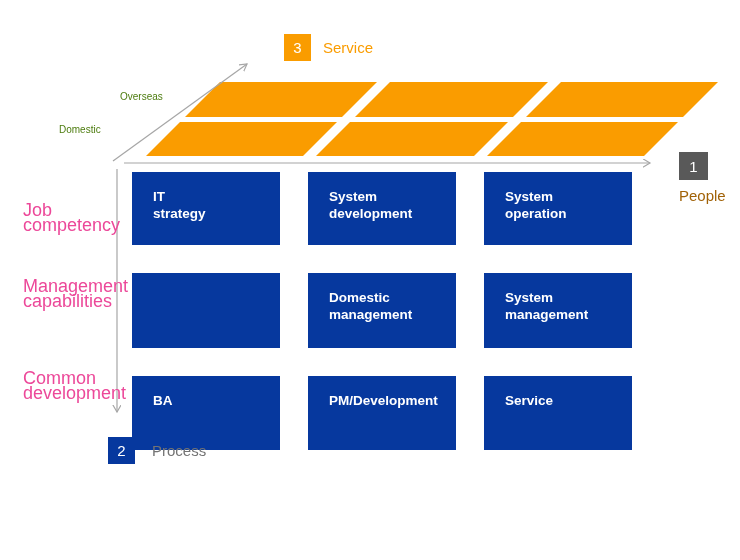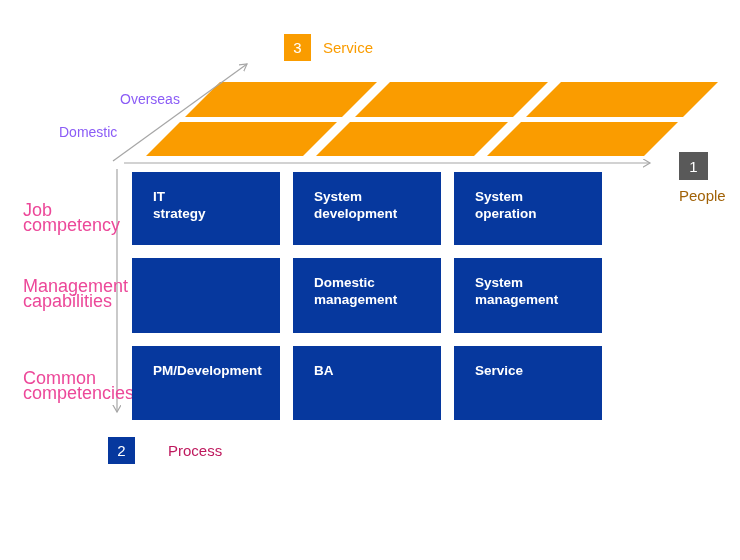--- a/index.html
+++ b/index.html
@@ -14,48 +14,48 @@
   .axis-group{position:absolute;display:flex;align-items:center;gap:12px;}
   .num-box{
     width:27px;height:27px;display:flex;align-items:center;justify-content:center;
     color:#fff;font-size:15px;font-weight:400;
   }
   .num-box.orange{background:#FA9C00;}
   .num-box.blue{background:#06389E;}
   .num-box.gray{background:#595959;width:29px;height:28px;}
   .axis-text{font-size:15px;}
   .axis-text.orange{color:#FA9C00;}
-  .axis-text.blue{color:#be185d;margin-left:16px;}
+  .axis-text.blue{color:#737373;}
   .axis-text.gray{color:#a16207;}
 
   .service-group{left:284px;top:34px;}
   .process-group{left:108px;top:437px;gap:17px;}
   .people-group{left:679px;top:152px;flex-direction:column;align-items:flex-start;gap:7px;}
 
   
   .service-plane{
     position:absolute;left:146px;top:82px;width:498px;height:74px;
     transform:skewX(-45deg);transform-origin:0 100%;
     display:grid;grid-template-columns:repeat(3,1fr);grid-template-rows:1fr 1fr;
     column-gap:13px;row-gap:5px;
   }
   .service-cell{background:#FA9C00;}
 
-  .region-label{position:absolute;font-size:14px;color:#8b5cf6;}
+  .region-label{position:absolute;font-size:10px;color:#4d7c0f;}
   .overseas-label{left:120px;top:91px;}
   .domestic-label{left:59px;top:124px;}
 
   
   .arrows{position:absolute;left:0;top:0;width:740px;height:560px;pointer-events:none;}
 
   
   .matrix{
     position:absolute;left:132px;top:172px;
     display:grid;grid-template-columns:repeat(3,148px);grid-template-rows:73px 75px 74px;
-    gap:13px;
+    gap:28px;
   }
   .matrix-cell{
     background:#06389E;color:#ffffff;
     padding:16px 10px 0 21px;box-sizing:border-box;
     font-size:13.5px;font-weight:600;line-height:17px;
     white-space:pre-line;
   }
   .row-label{
     position:absolute;left:23px;width:100px;
     font-size:18px;line-height:15px;color:#ec4899;
@@ -101,36 +101,36 @@
   <div class="axis-group people-group">
     <div class="num-box gray">1</div>
     <div class="axis-text gray">People</div>
   </div>
 
   <div class="row-label row-label-0">Job
 competency</div>
   <div class="row-label row-label-1">Management
 capabilities</div>
   <div class="row-label row-label-2">Common
-competencies</div>
+development</div>
 
   <div class="matrix">
     <div class="matrix-cell">IT
 strategy</div>
     <div class="matrix-cell">System
 development</div>
     <div class="matrix-cell">System
 operation</div>
     <div class="matrix-cell"></div>
     <div class="matrix-cell">Domestic
 management</div>
     <div class="matrix-cell">System
 management</div>
+    <div class="matrix-cell">BA</div>
     <div class="matrix-cell">PM/Development</div>
-    <div class="matrix-cell">BA</div>
     <div class="matrix-cell">Service</div>
   </div>
 
   <div class="axis-group process-group">
     <div class="num-box blue">2</div>
     <div class="axis-text blue">Process</div>
   </div>
 
 </div>
 

